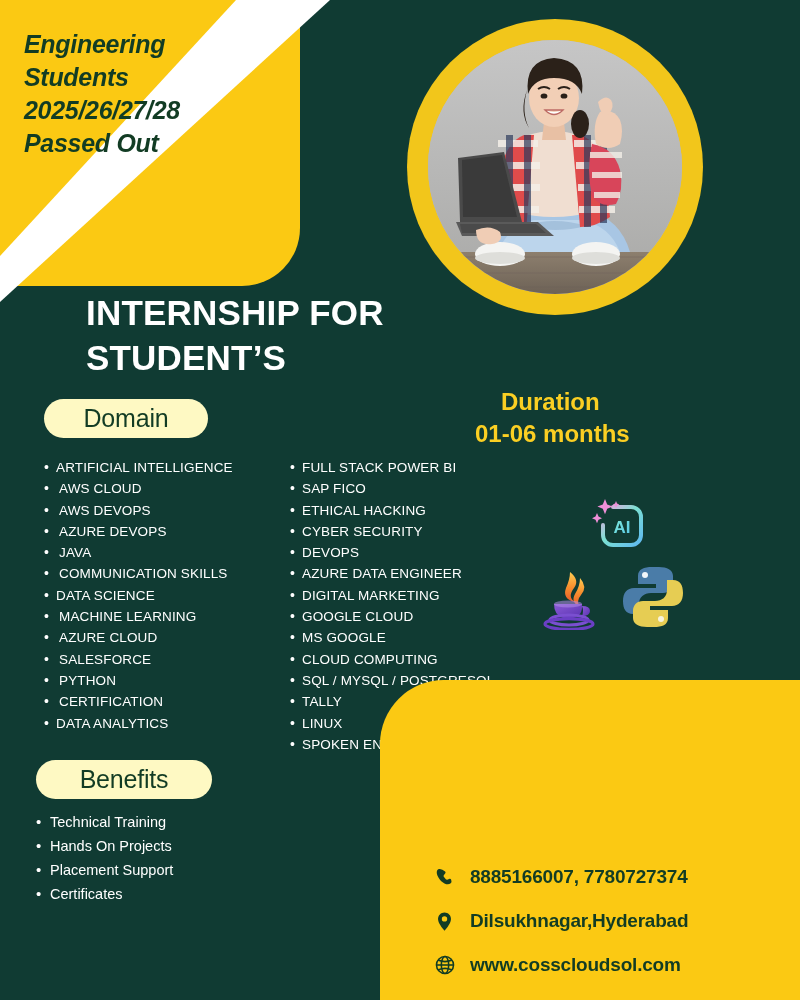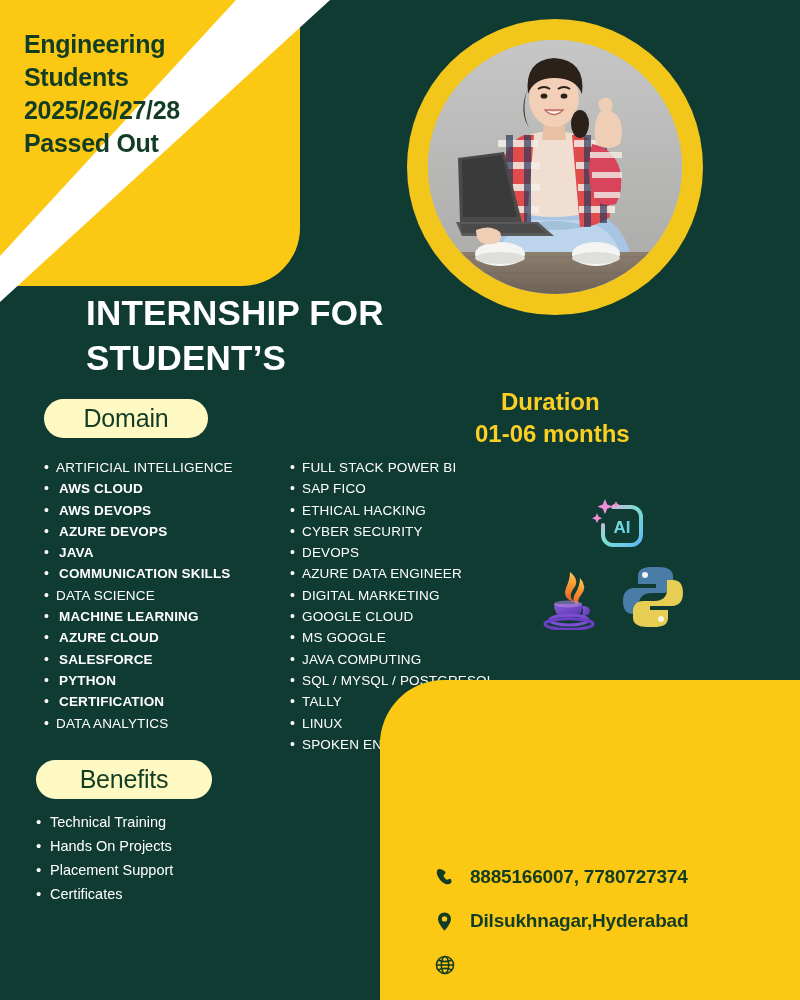--- a/index.html
+++ b/index.html
@@ -63,21 +63,21 @@
 
   
   .header-text {
     left:24px; top:28px; width:270px;
     color:#123c24;
     font-size:25px;
     font-weight:bold;
     line-height:1.32;
     letter-spacing:-0.3px;
   }
-  .header-text div { white-space:nowrap; }
+  .header-text div { white-space:nowrap;font-style:italic; }
 
   .main-title {
     left:86px; top:283px; width:420px;
     color:#ffffff;
     font-size:35px;
     font-weight:bold;
     line-height:1.28;
     letter-spacing:0.2px;
     margin-top:8px;
   }
@@ -110,21 +110,21 @@
   
   .dlist { color:#ffffff; font-size:13.5px; line-height:21.3px; letter-spacing:0.15px; }
   .dlist .row { display:flex; align-items:flex-start; }
   .dlist .bu {
     width:12px; flex:0 0 12px; text-align:left;
     font-size:14px; line-height:21.3px;
   }
   .dlist .tx { white-space:nowrap; }
   .col-left { left:44px; top:457px; width:230px; }
   .col-right { left:290px; top:457px; width:250px; }
-  .col-left .tx.ind { padding-left:3px;font-weight:bold; }
+  .col-left .tx.ind { padding-left:3px; }
 
   
   .blist {
     left:36px; top:810px; width:250px;
     color:#ffffff; font-size:14.5px; line-height:24px;
   }
   .blist .row { display:flex; align-items:flex-start; }
   .blist .bu { width:14px; flex:0 0 14px; font-size:15px; }
 
   
@@ -352,21 +352,21 @@
     <div class="row">
         <span class="bu">•</span>
         <span class="tx ind">GOOGLE CLOUD</span>
       </div>
     <div class="row">
         <span class="bu">•</span>
         <span class="tx ind">MS GOOGLE</span>
       </div>
     <div class="row">
         <span class="bu">•</span>
-        <span class="tx">JAVA COMPUTING</span>
+        <span class="tx">CLOUD COMPUTING</span>
       </div>
     <div class="row">
         <span class="bu">•</span>
         <span class="tx">SQL / MYSQL / POSTGRESQL</span>
       </div>
     <div class="row">
         <span class="bu">•</span>
         <span class="tx ind">TALLY</span>
       </div>
     <div class="row">
@@ -484,16 +484,17 @@
     <div class="crow">
       <span class="ico">
         <svg width="22" height="22" viewBox="0 0 24 24" fill="none" stroke="currentColor" stroke-width="1.7">
           <circle cx="12" cy="12" r="9.3"></circle>
           <ellipse cx="12" cy="12" rx="4" ry="9.3"></ellipse>
           <line x1="2.7" y1="12" x2="21.3" y2="12"></line>
           <path d="M4.3 6.6 q7.7 3.4 15.4 0"></path>
           <path d="M4.3 17.4 q7.7 -3.4 15.4 0"></path>
         </svg>
       </span>
+      <span class="ctx">www.cosscloudsol.com</span>
     </div>
   </div>
 
 </div>
 
 </body></html>

